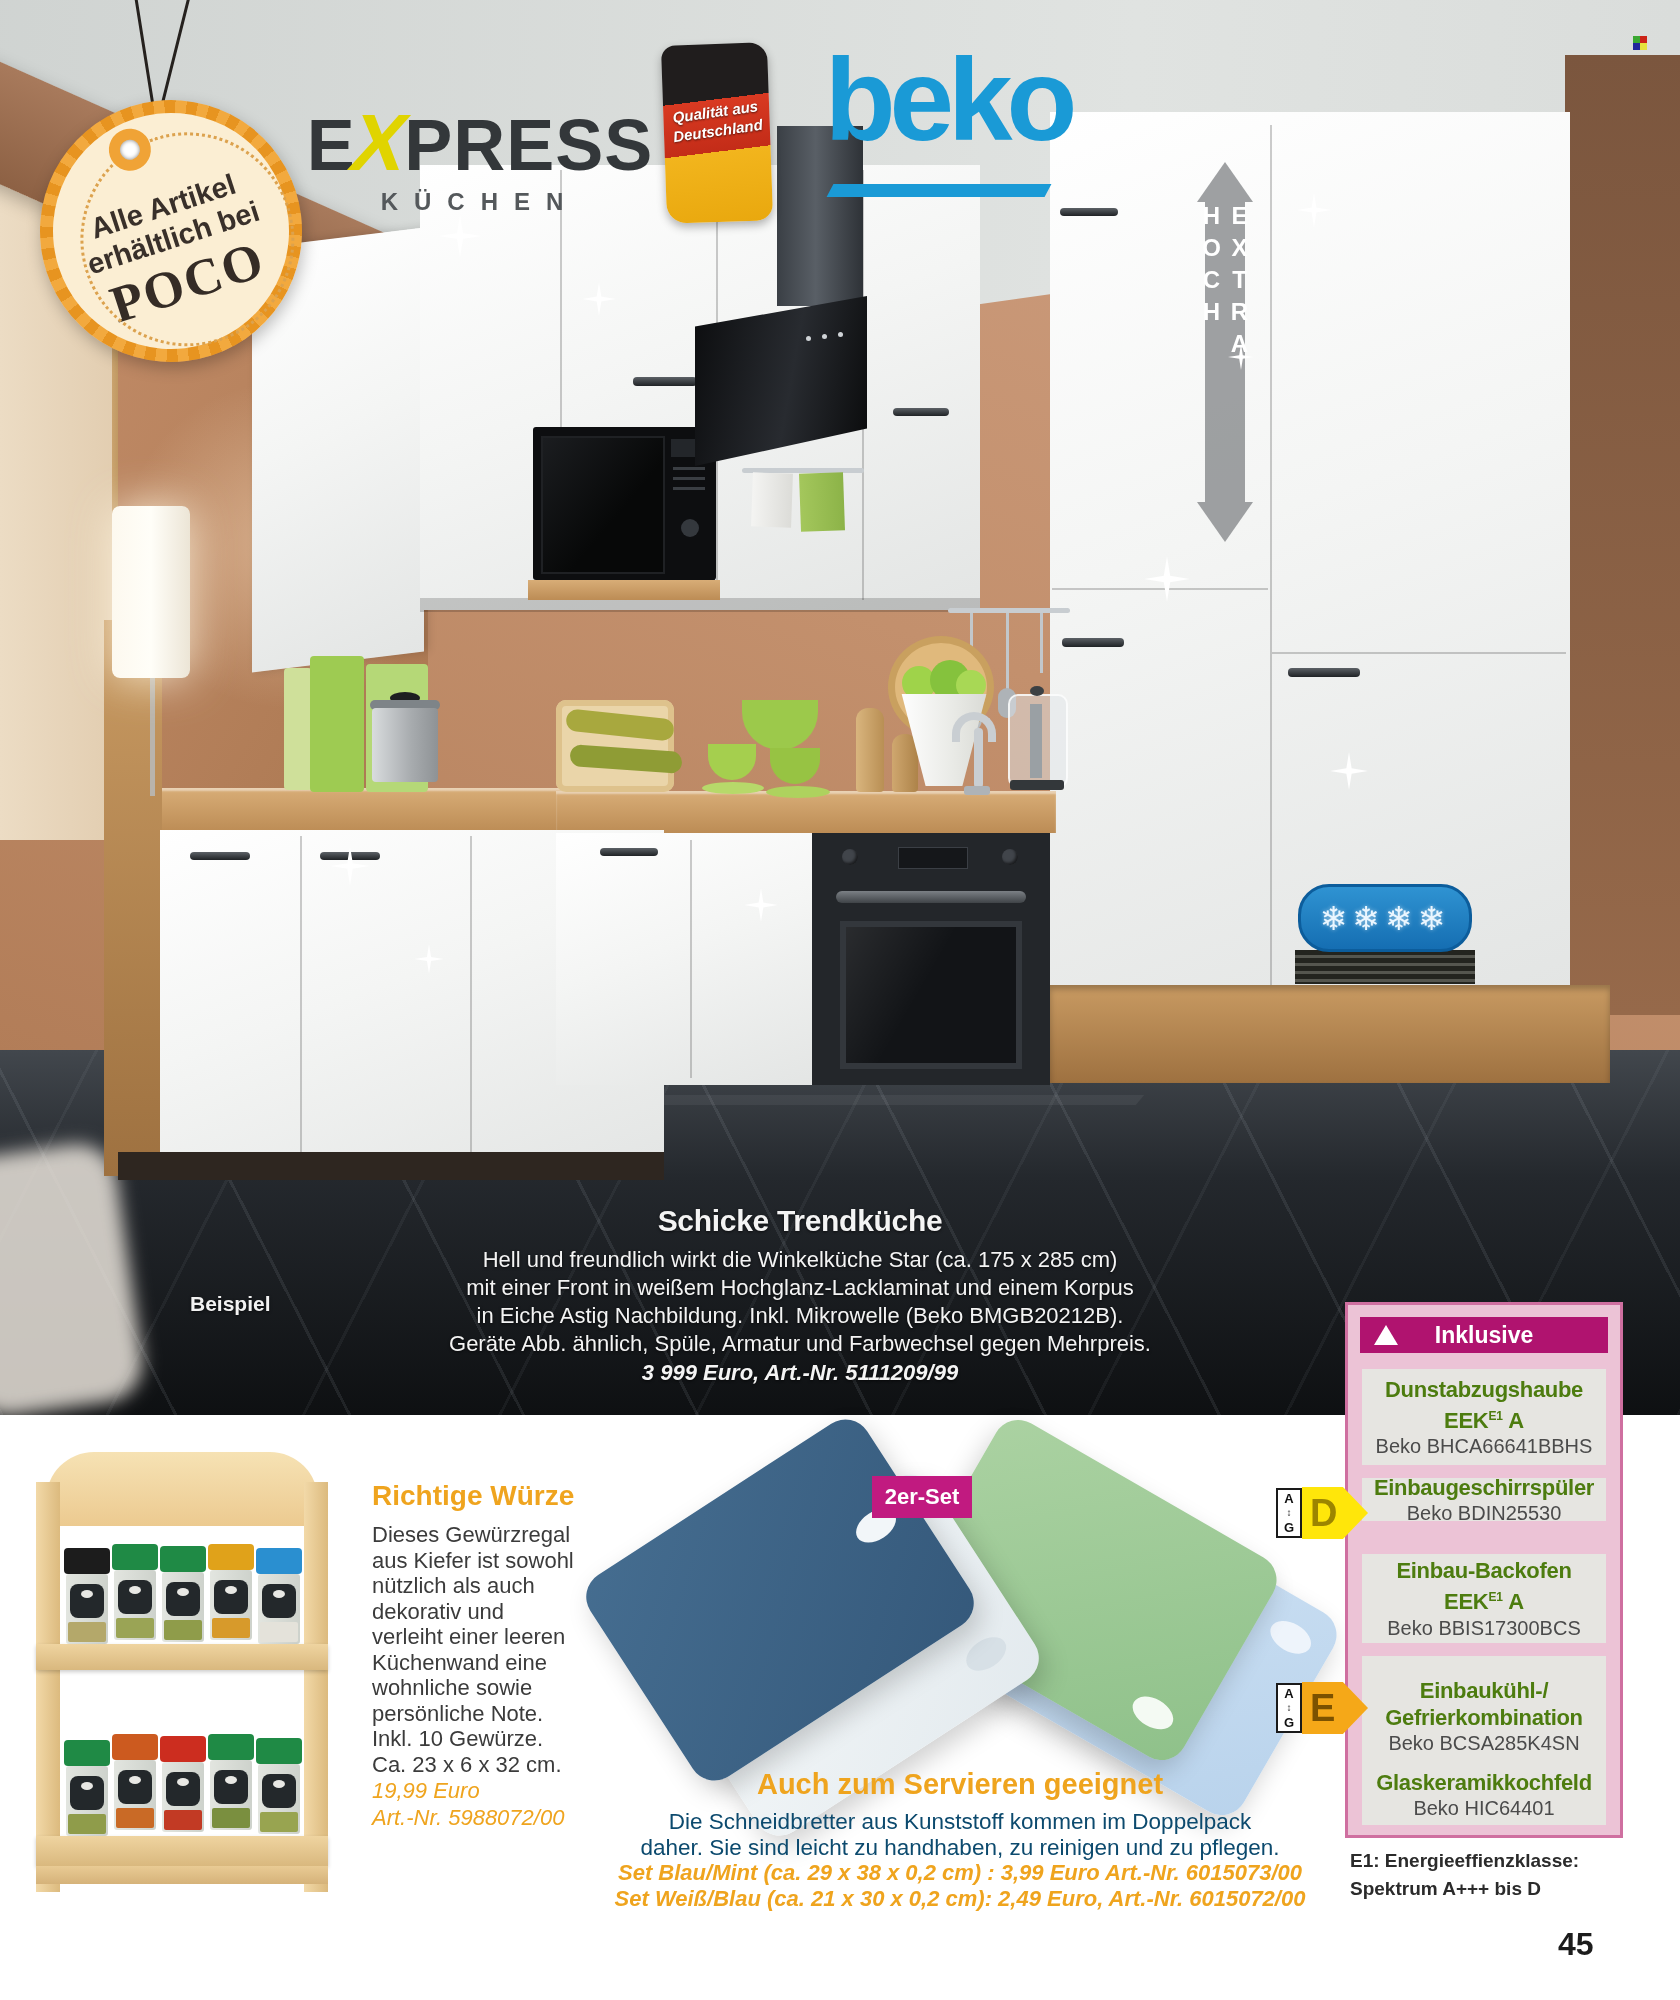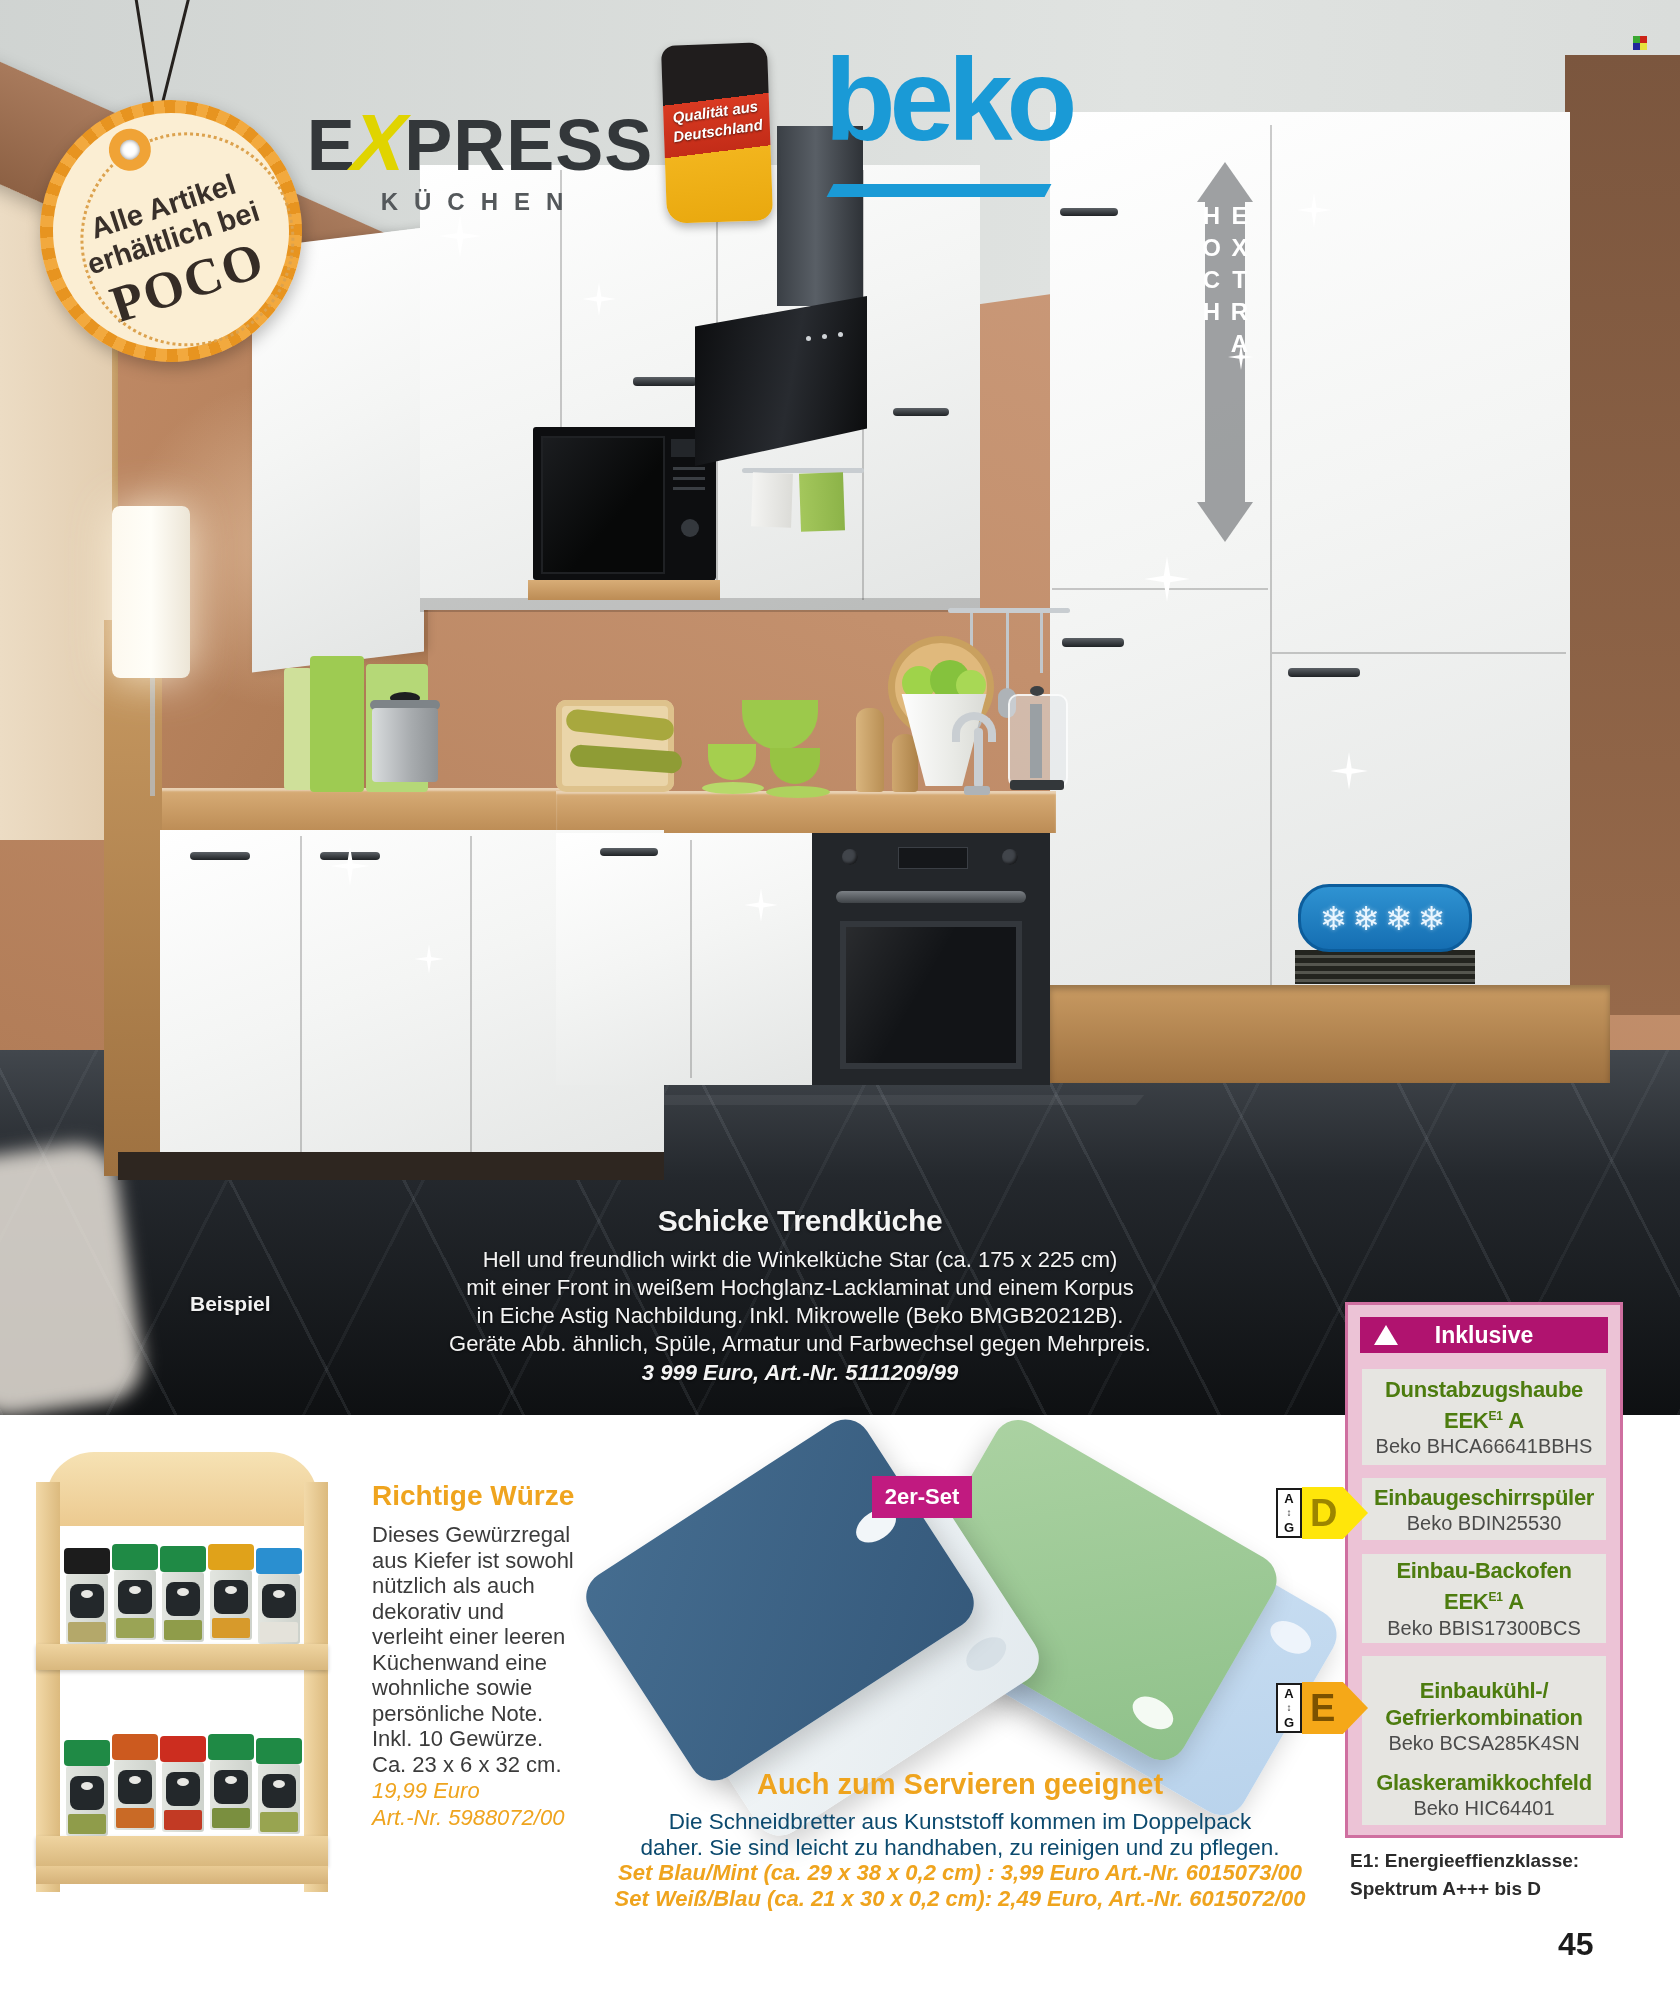--- a/index.html
+++ b/index.html
@@ -298,21 +298,21 @@
     <div class="regmark">
       <div style="left:0;top:0;background:#3aa832;"></div>
       <div style="left:7px;top:0;background:#cc2418;"></div>
       <div style="left:0;top:7px;background:#20259c;"></div>
       <div style="left:7px;top:7px;background:#e6e33c;"></div>
     </div>
 
     <div class="beispiel">Beispiel</div>
     <div class="caption">
       <div class="t">Schicke Trendküche</div>
-      <div class="l">Hell und freundlich wirkt die Winkelküche Star (ca. 175 x 225 cm)</div>
+      <div class="l">Hell und freundlich wirkt die Winkelküche Star (ca. 175 x 285 cm)</div>
       <div class="l">mit einer Front in weißem Hochglanz-Lacklaminat und einem Korpus</div>
       <div class="l">in Eiche Astig Nachbildung. Inkl. Mikrowelle (Beko BMGB20212B).</div>
       <div class="l">Geräte Abb. ähnlich, Spüle, Armatur und Farbwechsel gegen Mehrpreis.</div>
       <div class="p">3 999 Euro, Art.-Nr. 5111209/99</div>
     </div>
   </div>
 
   <div class="cord" style="left:172px;top:-6px;width:3px;height:130px;transform:rotate(14deg);"></div>
   <div class="cord" style="left:146px;top:-4px;width:3px;height:150px;transform:rotate(-9deg);"></div>
   <div class="poco-badge">
@@ -454,21 +454,21 @@
   <div class="inkbox">
     <div class="inkhead">
       <div class="tri"></div>
       <span>Inklusive</span>
     </div>
     <div class="card" style="top:64px;height:96px;">
       <div class="n">Dunstabzugshaube</div>
       <div class="n"><span>EEK</span><sup>E1</sup>&nbsp;<span>A</span></div>
       <div class="m">Beko BHCA66641BBHS</div>
     </div>
-    <div class="card" style="top:173px;height:62px;">
+    <div class="card" style="top:173px;height:43px;">
       <div class="n">Einbaugeschirrspüler</div>
       <div class="m">Beko BDIN25530</div>
     </div>
     <div class="card" style="top:249px;height:89px;">
       <div class="n">Einbau-Backofen</div>
       <div class="n"><span>EEK</span><sup>E1</sup>&nbsp;<span>A</span></div>
       <div class="m">Beko BBIS17300BCS</div>
     </div>
     <div class="card" style="top:351px;height:120px;">
       <div class="n">Einbaukühl-/</div>

